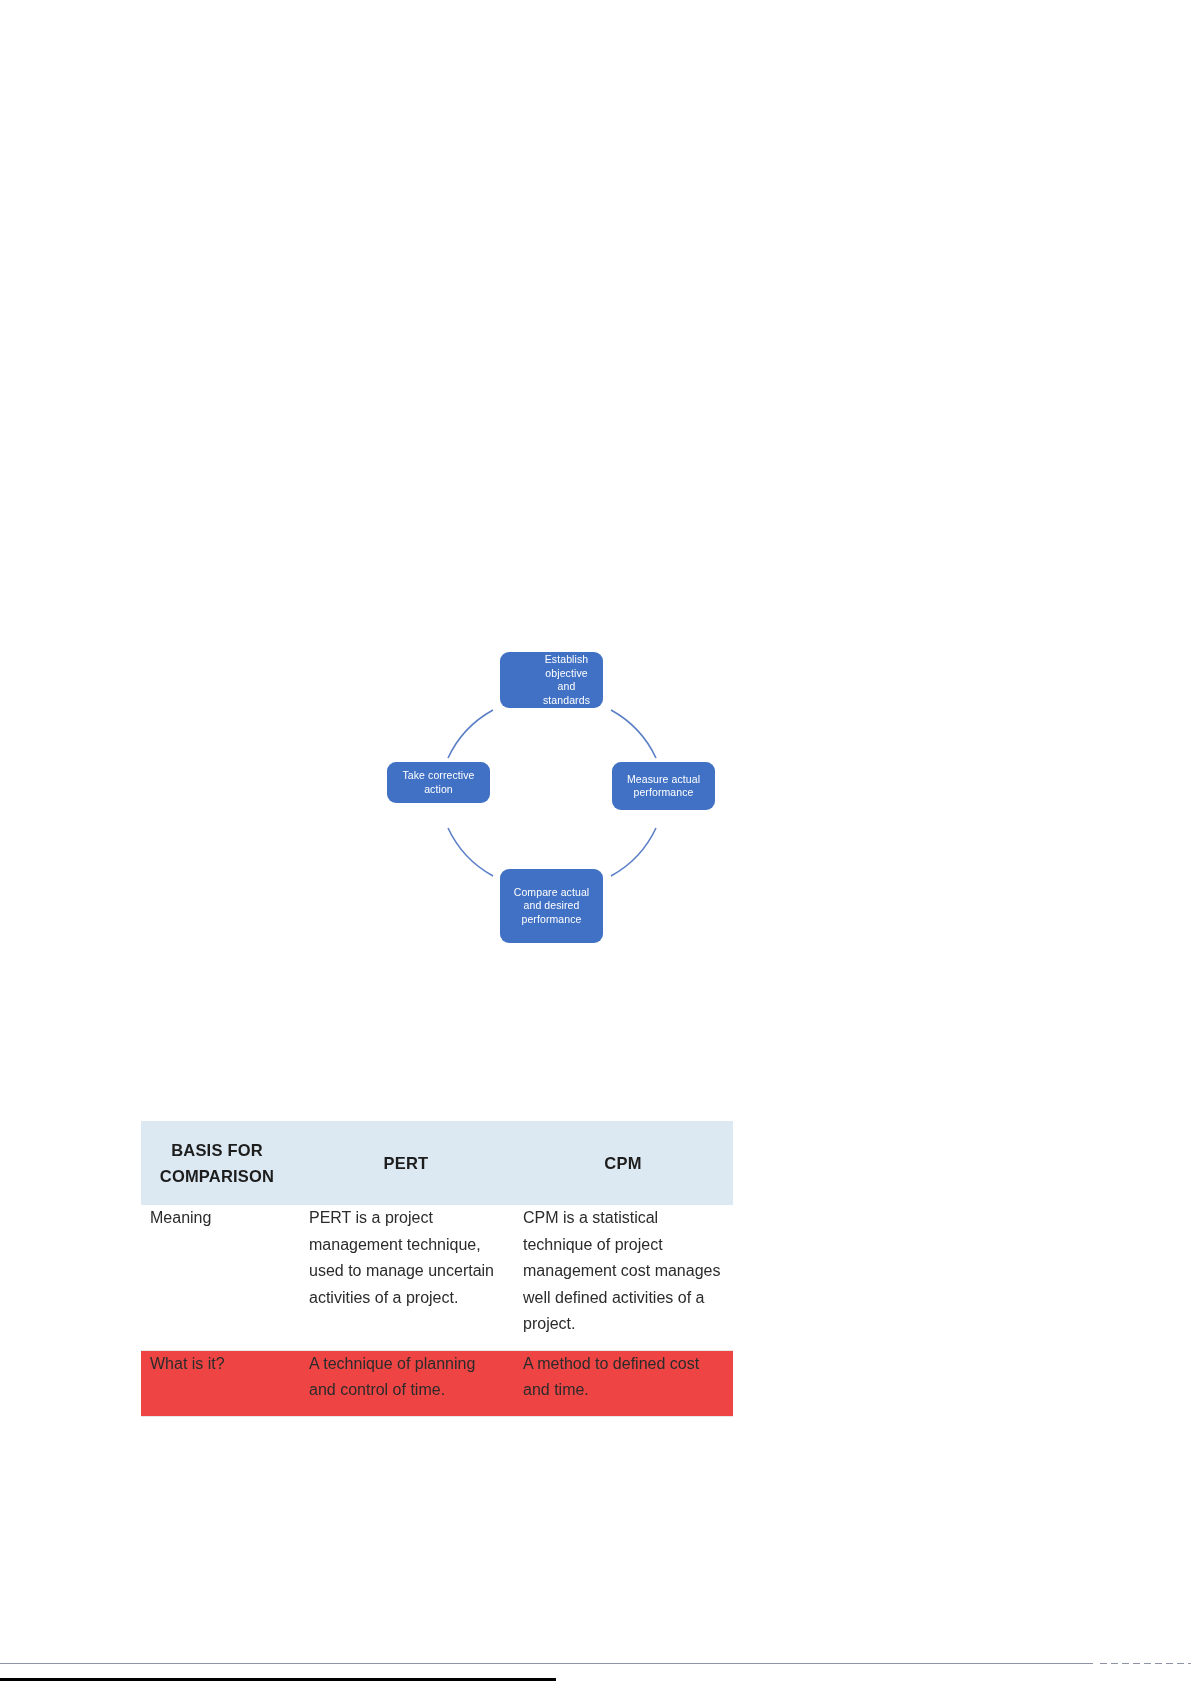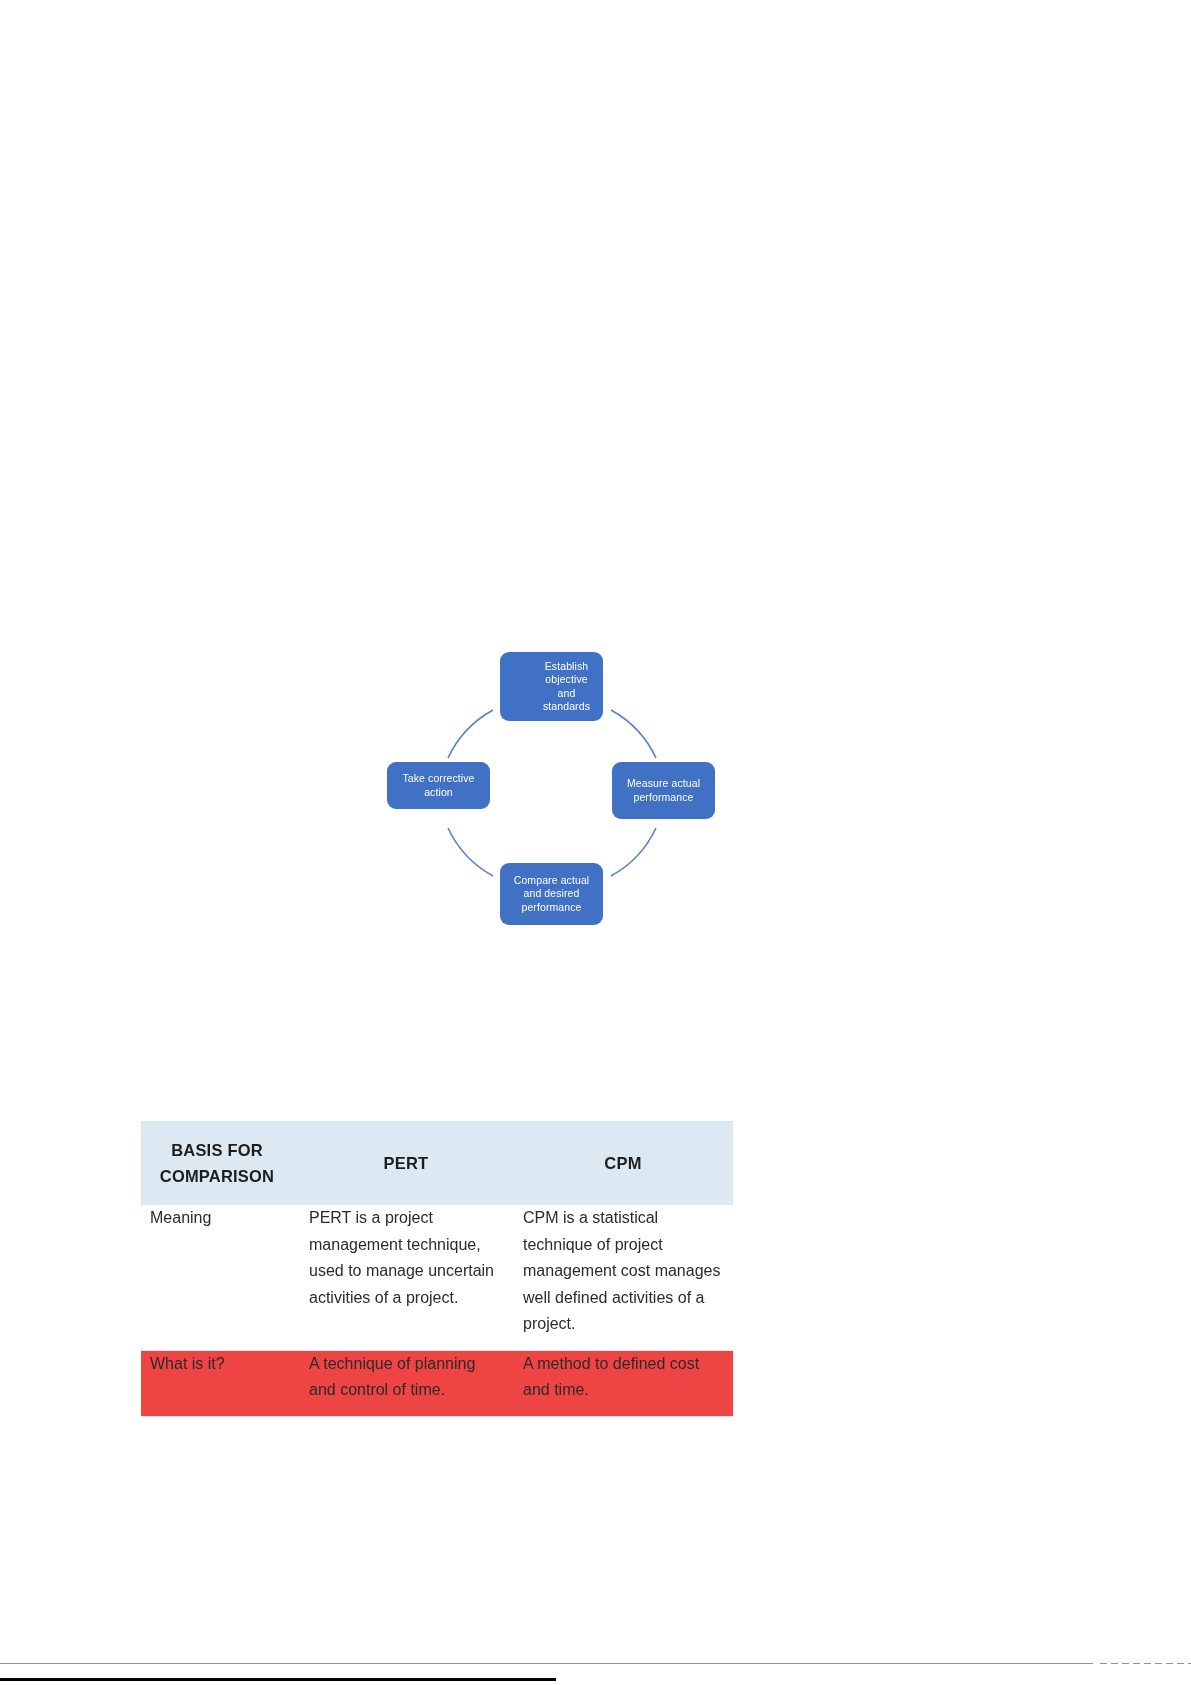--- a/index.html
+++ b/index.html
@@ -42,24 +42,24 @@
     text-align: center;
     display: flex;
     align-items: center;
     justify-content: center;
     box-sizing: border-box;
     padding: 4px 6px;
     letter-spacing: 0.1px;
   }
   .cycle-node span { display: block; white-space: pre-line; }
 
-  #node-top    { left: 120px; top: 12px;  width: 103px; height: 69px; padding-left: 36px; }
-  #node-right  { left: 232px; top: 122px; width: 103px; height: 57px; }
-  #node-bottom { left: 120px; top: 223px; width: 103px; height: 62px; }
-  #node-left   { left: 7px;   top: 122px; width: 103px; height: 47px; }
+  #node-top    { left: 120px; top: 12px;  width: 103px; height: 56px; padding-left: 36px; }
+  #node-right  { left: 232px; top: 122px; width: 103px; height: 48px; }
+  #node-bottom { left: 120px; top: 229px; width: 103px; height: 74px; }
+  #node-left   { left: 7px;   top: 122px; width: 103px; height: 41px; }
 
   
   #comparison-table {
     position: absolute;
     left: 141px;
     top: 1121px;
     width: 592px;
     border-collapse: collapse;
     table-layout: fixed;
   }

